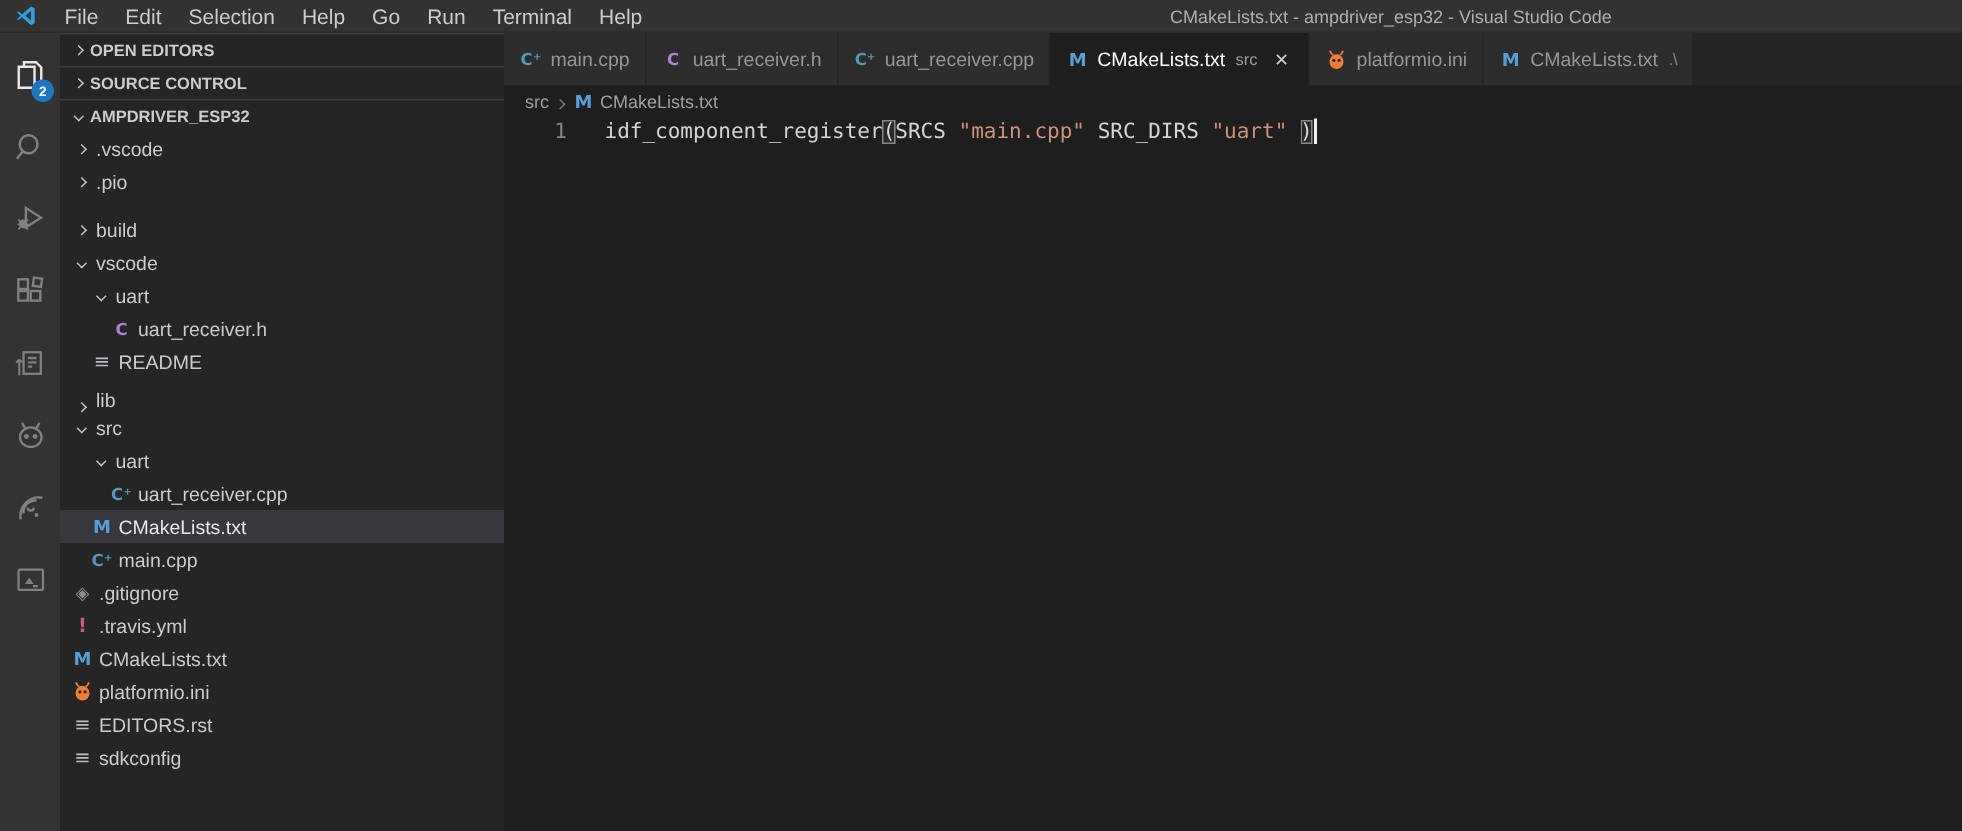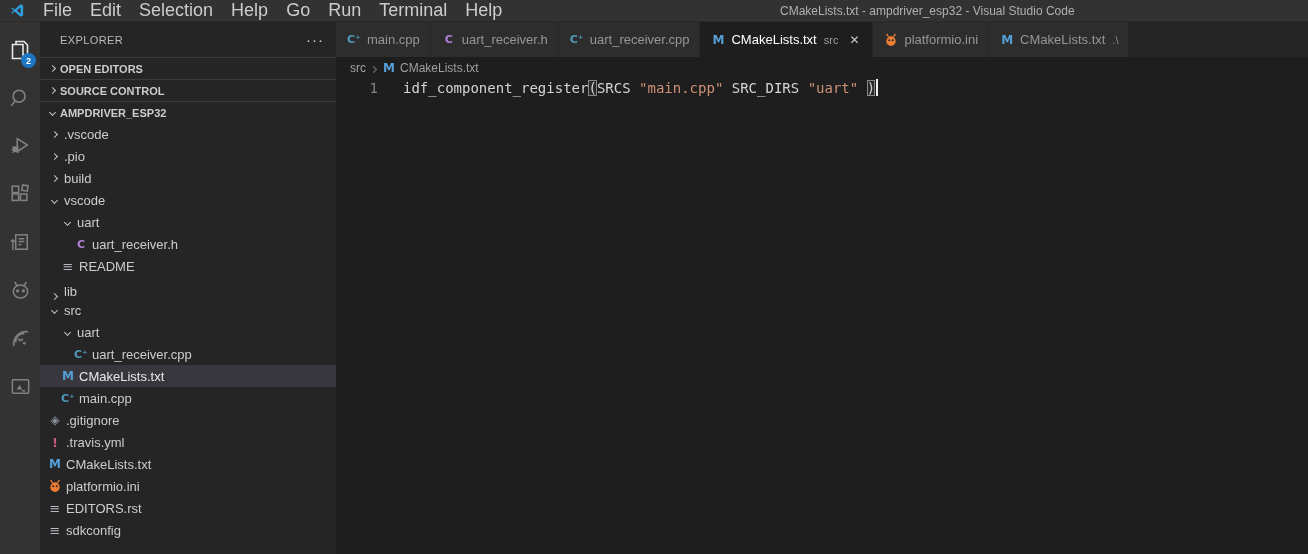--- a/index.html
+++ b/index.html
@@ -5,21 +5,21 @@
   * { margin:0; padding:0; box-sizing:border-box; }
   html,body { width:1308px; height:554px; overflow:hidden; background:#1e1e1e;
     font-family:"Liberation Sans", sans-serif; -webkit-font-smoothing:antialiased; }
   .window { width:1308px; height:554px; display:flex; flex-direction:column; }
 
   
   .titlebar { height:22px; background:#323233; display:flex; align-items:center;
     position:relative; flex:0 0 22px; border-bottom:1px solid #2a2a2b; }
   .vscode-logo { width:34px; display:flex; justify-content:center; align-items:center; }
   .menubar { display:flex; height:100%; align-items:center; }
-  .menu-item { color:#cccccc; font-size:18px; padding:0 9px; height:100%;
+  .menu-item { color:#cccccc; font-size:14px; padding:0 9px; height:100%;
     display:flex; align-items:center; cursor:default; }
   .window-title { position:absolute; left:780px; top:0; height:22px; line-height:22px;
     color:#b0b0b0; font-size:12px; white-space:nowrap; }
 
   
   .main { flex:1; display:flex; min-height:0; }
 
   
   .activitybar { width:40px; background:#333333; display:flex; flex-direction:column;
     align-items:center; padding-top:4px; flex:0 0 40px; }
@@ -177,25 +177,20 @@
             <svg width="23" height="23" viewBox="0 0 24 24" fill="none" stroke="currentColor" stroke-width="1.6">
               <rect x="3.5" y="5" width="17" height="14" rx="1"></rect>
               <path d="M8 15 L11 10.5 L14 15 Z" fill="currentColor" stroke="none"></path>
               <path d="M13.5 16.5 H17"></path>
             </svg>
           </span>
         </div>
       </div>
 
     <div class="sidebar">
-      <div class="sidebar-header">
-        <span>EXPLORER</span>
-        <span class="spacer"></span>
-        <span class="ellipsis">···</span>
-      </div>
       <div id="sections">
           <div class="section-row">
             <span class="twisty">
               <span class="chev right"></span>
             </span>
             <span>OPEN EDITORS</span>
           </div>
           <div class="section-row">
             <span class="twisty">
               <span class="chev right"></span>
@@ -215,21 +210,21 @@
               <span class="chev right"></span>
             </span>
             <span class="tree-label">.vscode</span>
           </div>
           <div class="tree-row" style="padding-left: 6px;">
             <span class="twisty">
               <span class="chev right"></span>
             </span>
             <span class="tree-label">.pio</span>
           </div>
-          <div class="tree-row" style="padding-left: 6px;">
+          <div class="tree-row" style="padding-left: 6px; margin-top: 10px;">
             <span class="twisty">
               <span class="chev right"></span>
             </span>
             <span class="tree-label">build</span>
           </div>
           <div class="tree-row" style="padding-left: 6px;">
             <span class="twisty">
               <span class="chev down"></span>
             </span>
             <span class="tree-label">vscode</span>

